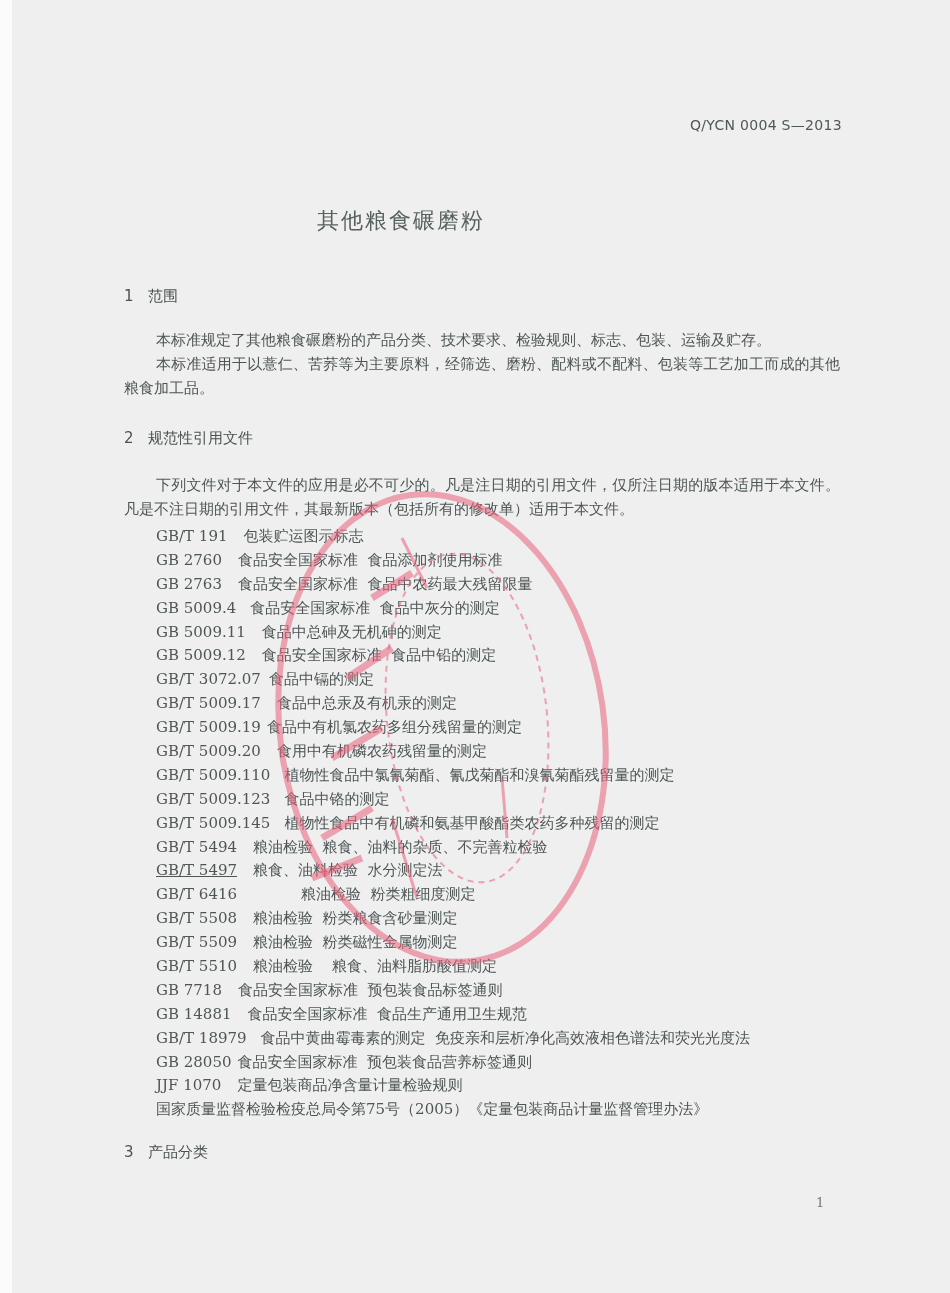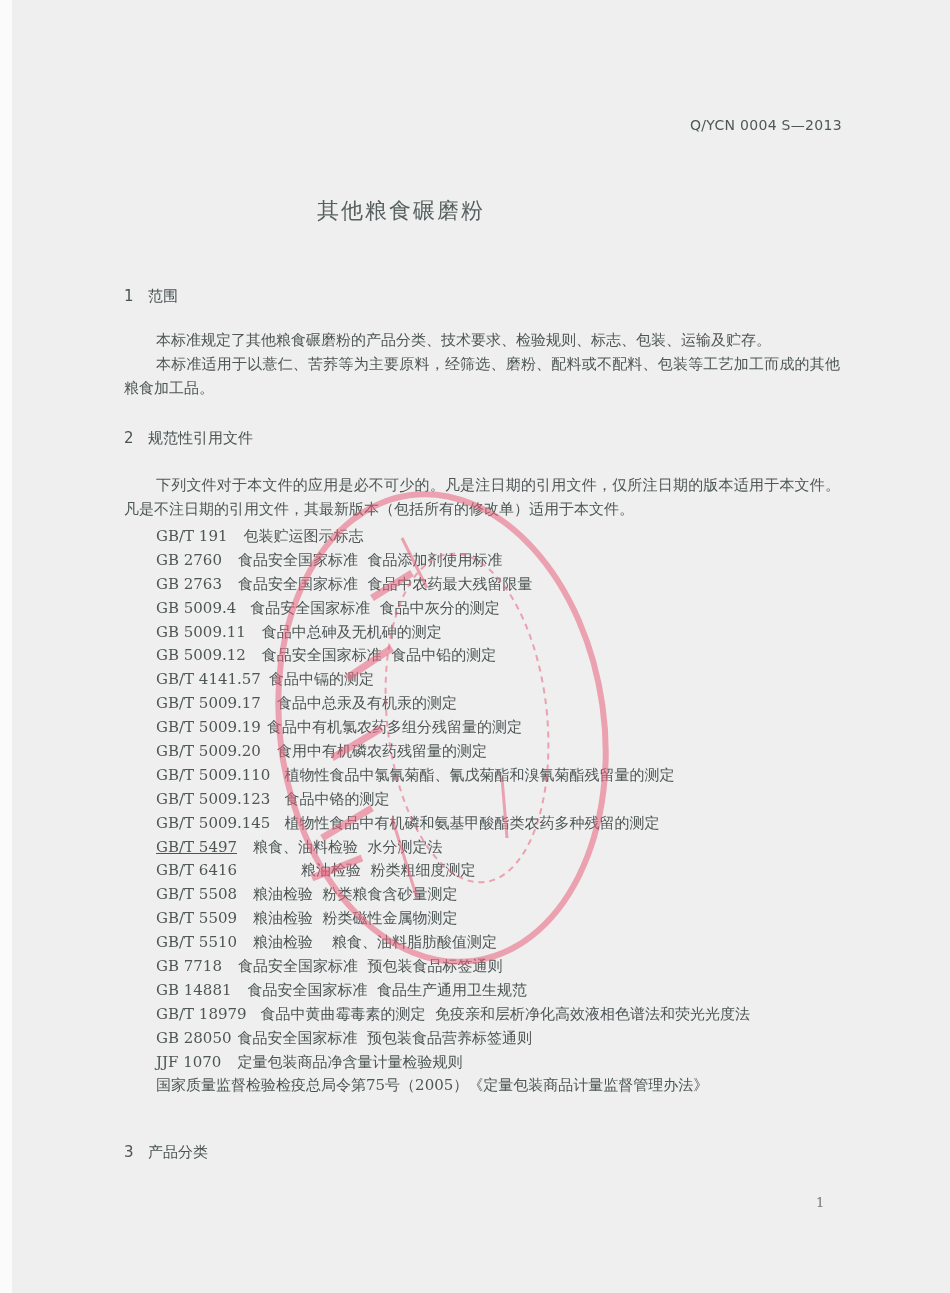--- a/index.html
+++ b/index.html
@@ -9,21 +9,21 @@
     font-family: "DejaVu Serif", "Liberation Serif", serif;
     color: #4a5352;
   }
   .left-strip { position: absolute; left: 0; top: 0; width: 12px; height: 1293px; background: #fbfbfb; }
   .std-code {
     position: absolute; top: 117px; left: 690px;
     font-family: "DejaVu Sans", "Liberation Sans", sans-serif;
     font-size: 14px; color: #4e5857; letter-spacing: 0.3px;
   }
   .doc-title {
-    position: absolute; top: 196px; left: 0; width: 802px; text-align: center;
+    position: absolute; top: 206px; left: 0; width: 802px; text-align: center;
     font-family: "DejaVu Sans", "Liberation Sans", sans-serif;
     font-size: 22px; color: #56605f; letter-spacing: 2px;
   }
   .heading {
     position: absolute; left: 124px;
     font-family: "DejaVu Sans", "Liberation Sans", sans-serif;
     font-size: 15px; color: #4a5352;
   }
   .heading .num { display: inline-block; width: 24px; }
   .para {
@@ -65,27 +65,28 @@
 </div>
 <div class="para" style="top:474px;">下列文件对于本文件的应用是必不可少的。凡是注日期的引用文件，仅所注日期的版本适用于本文件。凡是不注日期的引用文件，其最新版本（包括所有的修改单）适用于本文件。</div>
 
 <div class="refs" id="refs">
     <div class="ref"><span class="code" style="margin-right: 16px;">GB/T 191</span><span class="title" style="white-space: pre;">包装贮运图示标志</span></div>
     <div class="ref"><span class="code" style="margin-right: 16px;">GB 2760</span><span class="title" style="white-space: pre;">食品安全国家标准  食品添加剂使用标准</span></div>
     <div class="ref"><span class="code" style="margin-right: 16px;">GB 2763</span><span class="title" style="white-space: pre;">食品安全国家标准  食品中农药最大残留限量</span></div>
     <div class="ref"><span class="code" style="margin-right: 14px;">GB 5009.4</span><span class="title" style="white-space: pre;">食品安全国家标准  食品中灰分的测定</span></div>
     <div class="ref"><span class="code" style="margin-right: 16px;">GB 5009.11</span><span class="title" style="white-space: pre;">食品中总砷及无机砷的测定</span></div>
     <div class="ref"><span class="code" style="margin-right: 16px;">GB 5009.12</span><span class="title" style="white-space: pre;">食品安全国家标准  食品中铅的测定</span></div>
-    <div class="ref"><span class="code" style="margin-right: 8px;">GB/T 4141.57</span><span class="title" style="white-space: pre;">食品中镉的测定</span></div>
+    <div class="ref"><span class="code" style="margin-right: 8px;">GB/T 3072.07</span><span class="title" style="white-space: pre;">食品中镉的测定</span></div>
     <div class="ref"><span class="code" style="margin-right: 16px;">GB/T 5009.17</span><span class="title" style="white-space: pre;">食品中总汞及有机汞的测定</span></div>
     <div class="ref"><span class="code" style="margin-right: 6px;">GB/T 5009.19</span><span class="title" style="white-space: pre;">食品中有机氯农药多组分残留量的测定</span></div>
     <div class="ref"><span class="code" style="margin-right: 16px;">GB/T 5009.20</span><span class="title" style="white-space: pre;">食用中有机磷农药残留量的测定</span></div>
     <div class="ref"><span class="code" style="margin-right: 14px;">GB/T 5009.110</span><span class="title" style="white-space: pre;">植物性食品中氯氰菊酯、氰戊菊酯和溴氰菊酯残留量的测定</span></div>
     <div class="ref"><span class="code" style="margin-right: 14px;">GB/T 5009.123</span><span class="title" style="white-space: pre;">食品中铬的测定</span></div>
     <div class="ref"><span class="code" style="margin-right: 14px;">GB/T 5009.145</span><span class="title" style="white-space: pre;">植物性食品中有机磷和氨基甲酸酯类农药多种残留的测定</span></div>
+    <div class="ref"><span class="code" style="margin-right: 16px;">GB/T 5494</span><span class="title" style="white-space: pre;">粮油检验  粮食、油料的杂质、不完善粒检验</span></div>
     <div class="ref"><span class="code" style="margin-right: 16px; text-decoration: underline;">GB/T 5497</span><span class="title" style="white-space: pre;">粮食、油料检验  水分测定法</span></div>
     <div class="ref"><span class="code" style="margin-right: 16px;">GB/T 6416</span><span class="title" style="white-space: pre; margin-left: 48px;">粮油检验  粉类粗细度测定</span></div>
     <div class="ref"><span class="code" style="margin-right: 16px;">GB/T 5508</span><span class="title" style="white-space: pre;">粮油检验  粉类粮食含砂量测定</span></div>
     <div class="ref"><span class="code" style="margin-right: 16px;">GB/T 5509</span><span class="title" style="white-space: pre;">粮油检验  粉类磁性金属物测定</span></div>
     <div class="ref"><span class="code" style="margin-right: 16px;">GB/T 5510</span><span class="title" style="white-space: pre;">粮油检验    粮食、油料脂肪酸值测定</span></div>
     <div class="ref"><span class="code" style="margin-right: 16px;">GB 7718</span><span class="title" style="white-space: pre;">食品安全国家标准  预包装食品标签通则</span></div>
     <div class="ref"><span class="code" style="margin-right: 16px;">GB 14881</span><span class="title" style="white-space: pre;">食品安全国家标准  食品生产通用卫生规范</span></div>
     <div class="ref"><span class="code" style="margin-right: 14px;">GB/T 18979</span><span class="title" style="white-space: pre;">食品中黄曲霉毒素的测定  免疫亲和层析净化高效液相色谱法和荧光光度法</span></div>
     <div class="ref"><span class="code" style="margin-right: 6px;">GB 28050</span><span class="title" style="white-space: pre;">食品安全国家标准  预包装食品营养标签通则</span></div>
     <div class="ref"><span class="code" style="margin-right: 16px;">JJF 1070</span><span class="title" style="white-space: pre;">定量包装商品净含量计量检验规则</span></div>

